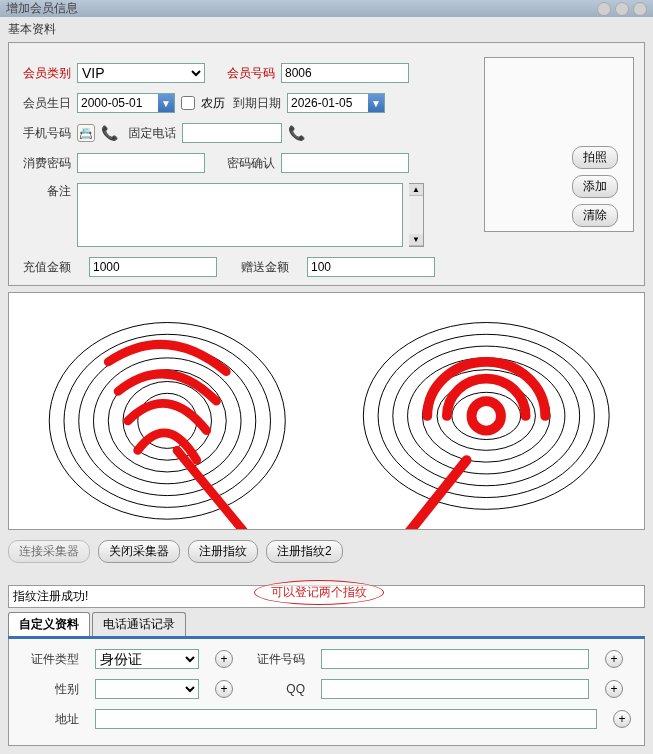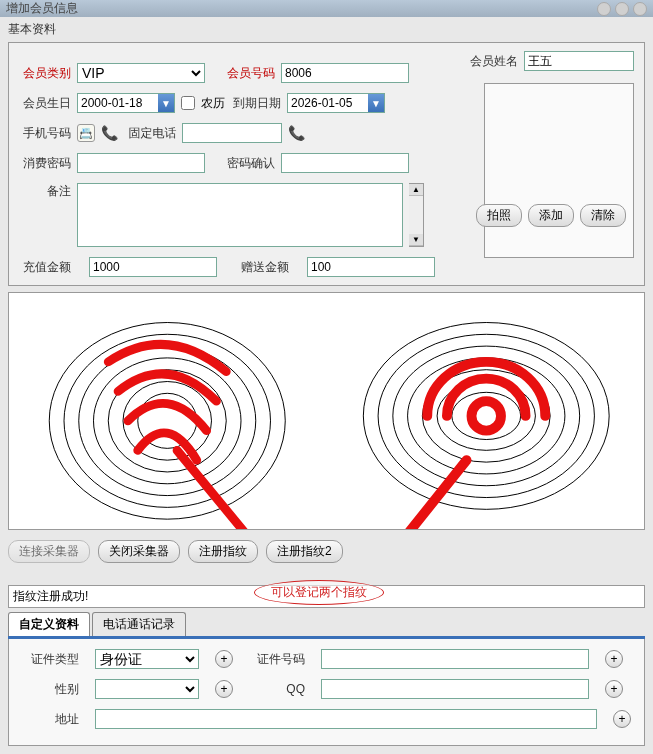--- a/index.html
+++ b/index.html
@@ -75,21 +75,21 @@
           <select class="sel" style="width:128px">
             <option>VIP</option>
           </select>
           <span class="lbl red col2">会员号码</span>
           <input class="inp w1" value="8006" style="">
         </div>
 
         <div class="row">
           <span class="lbl">会员生日</span>
           <div class="datepick">
-            <span>2000-01-18</span>
+            <span>2000-05-01</span>
             <div class="ddbtn">▼</div>
           </div>
           <input type="checkbox" class="chk" style="">
           <span>农历</span>
           <span class="lbl" style="width:50px">到期日期</span>
           <div class="datepick">
             <span>2026-01-05</span>
             <div class="ddbtn">▼</div>
           </div>
         </div>
@@ -115,28 +115,24 @@
           <textarea class="remarks" style=""></textarea>
           <div class="scroller">
             <div>▲</div>
             <div style="flex:1;background:#eee;border:none"></div>
             <div>▼</div>
           </div>
         </div>
       </div>
 
       <div class="right-side">
-        <div class="name-row">
-          <span class="lbl" style="width:auto">会员姓名</span>
-          <input class="inp" style="width: 110px;" value="王五">
-        </div>
         <div class="photo-box"></div>
       </div>
 
-      <div style="position:absolute; right:18px; bottom:58px; display:flex; flex-direction:row; gap:6px;">
+      <div style="position:absolute; right:26px; bottom:58px; display:flex; flex-direction:column; gap:6px;">
         <div class="pillbtn">拍照</div>
         <div class="pillbtn">添加</div>
         <div class="pillbtn">清除</div>
       </div>
 
       <div class="recharge-row">
         <span class="lbl">充值金额</span>
         <input class="inp w1" value="1000" style="">
         <span class="lbl">赠送金额</span>
         <input class="inp w1" value="100" style="">

